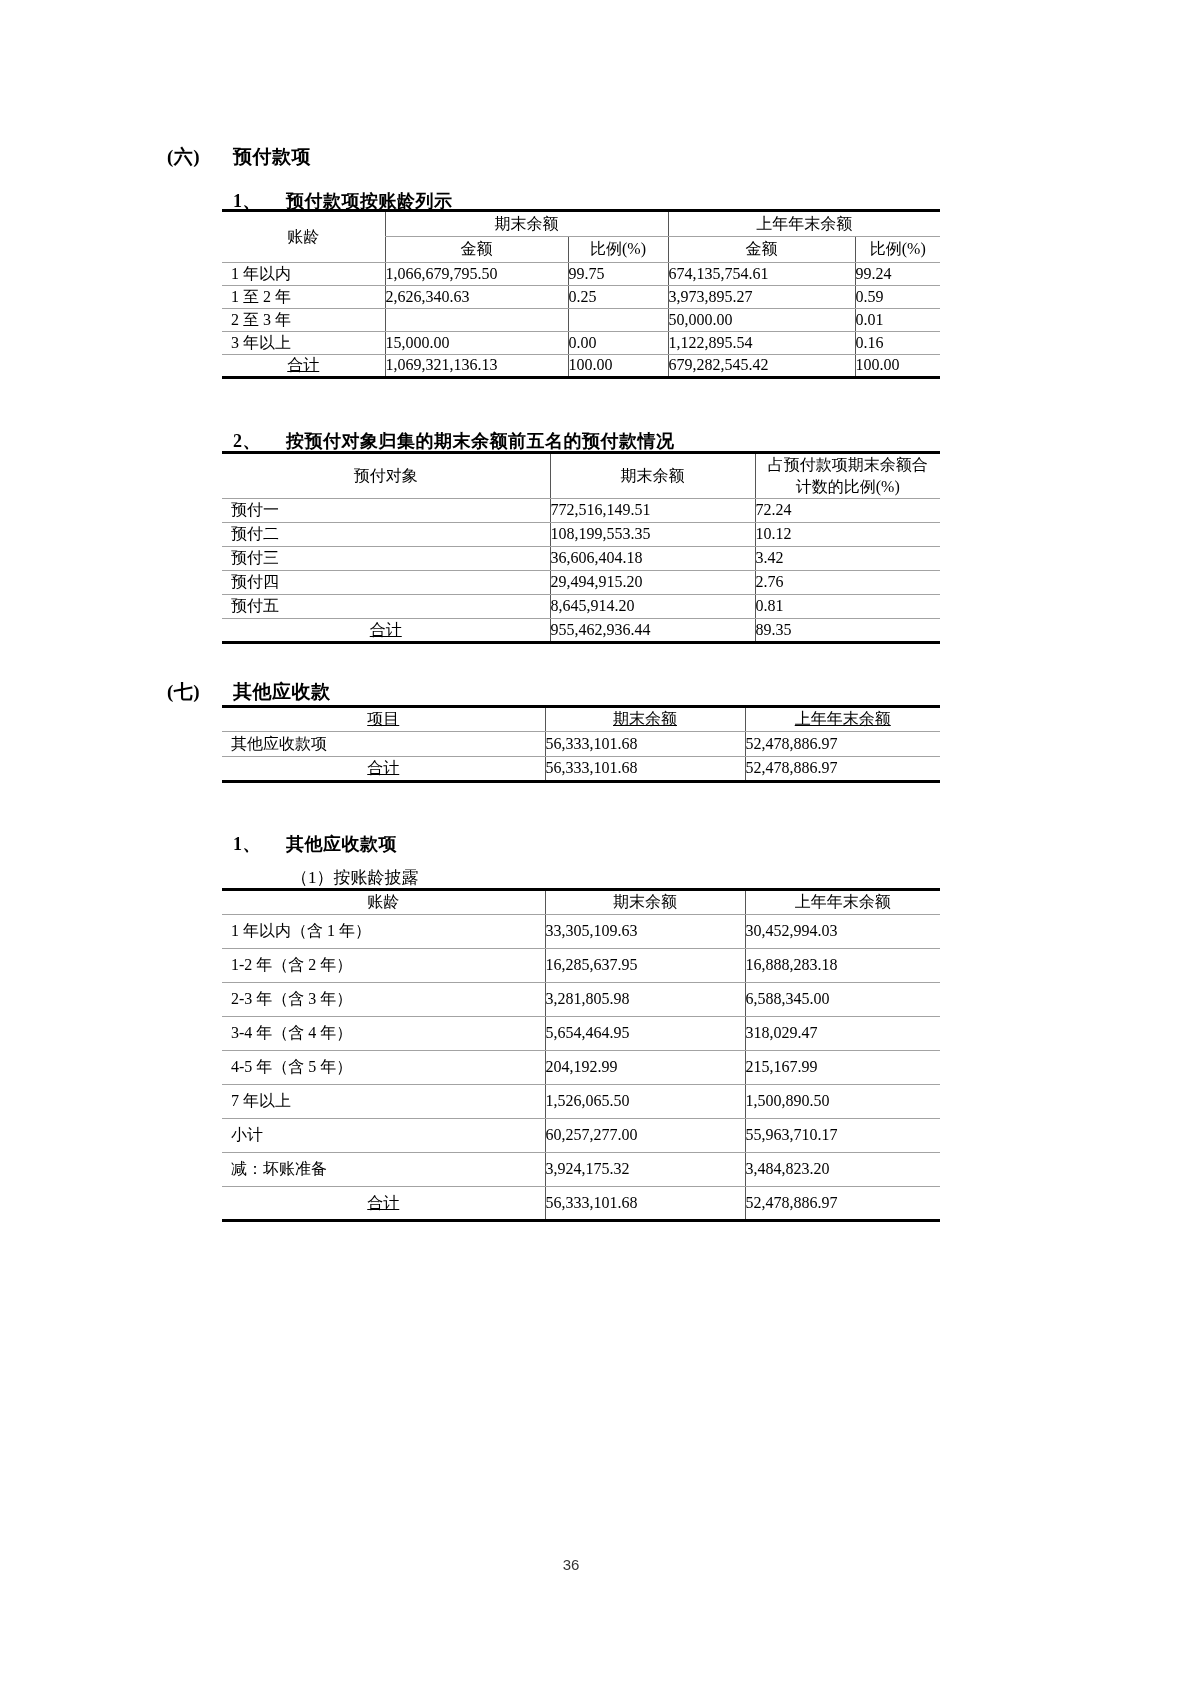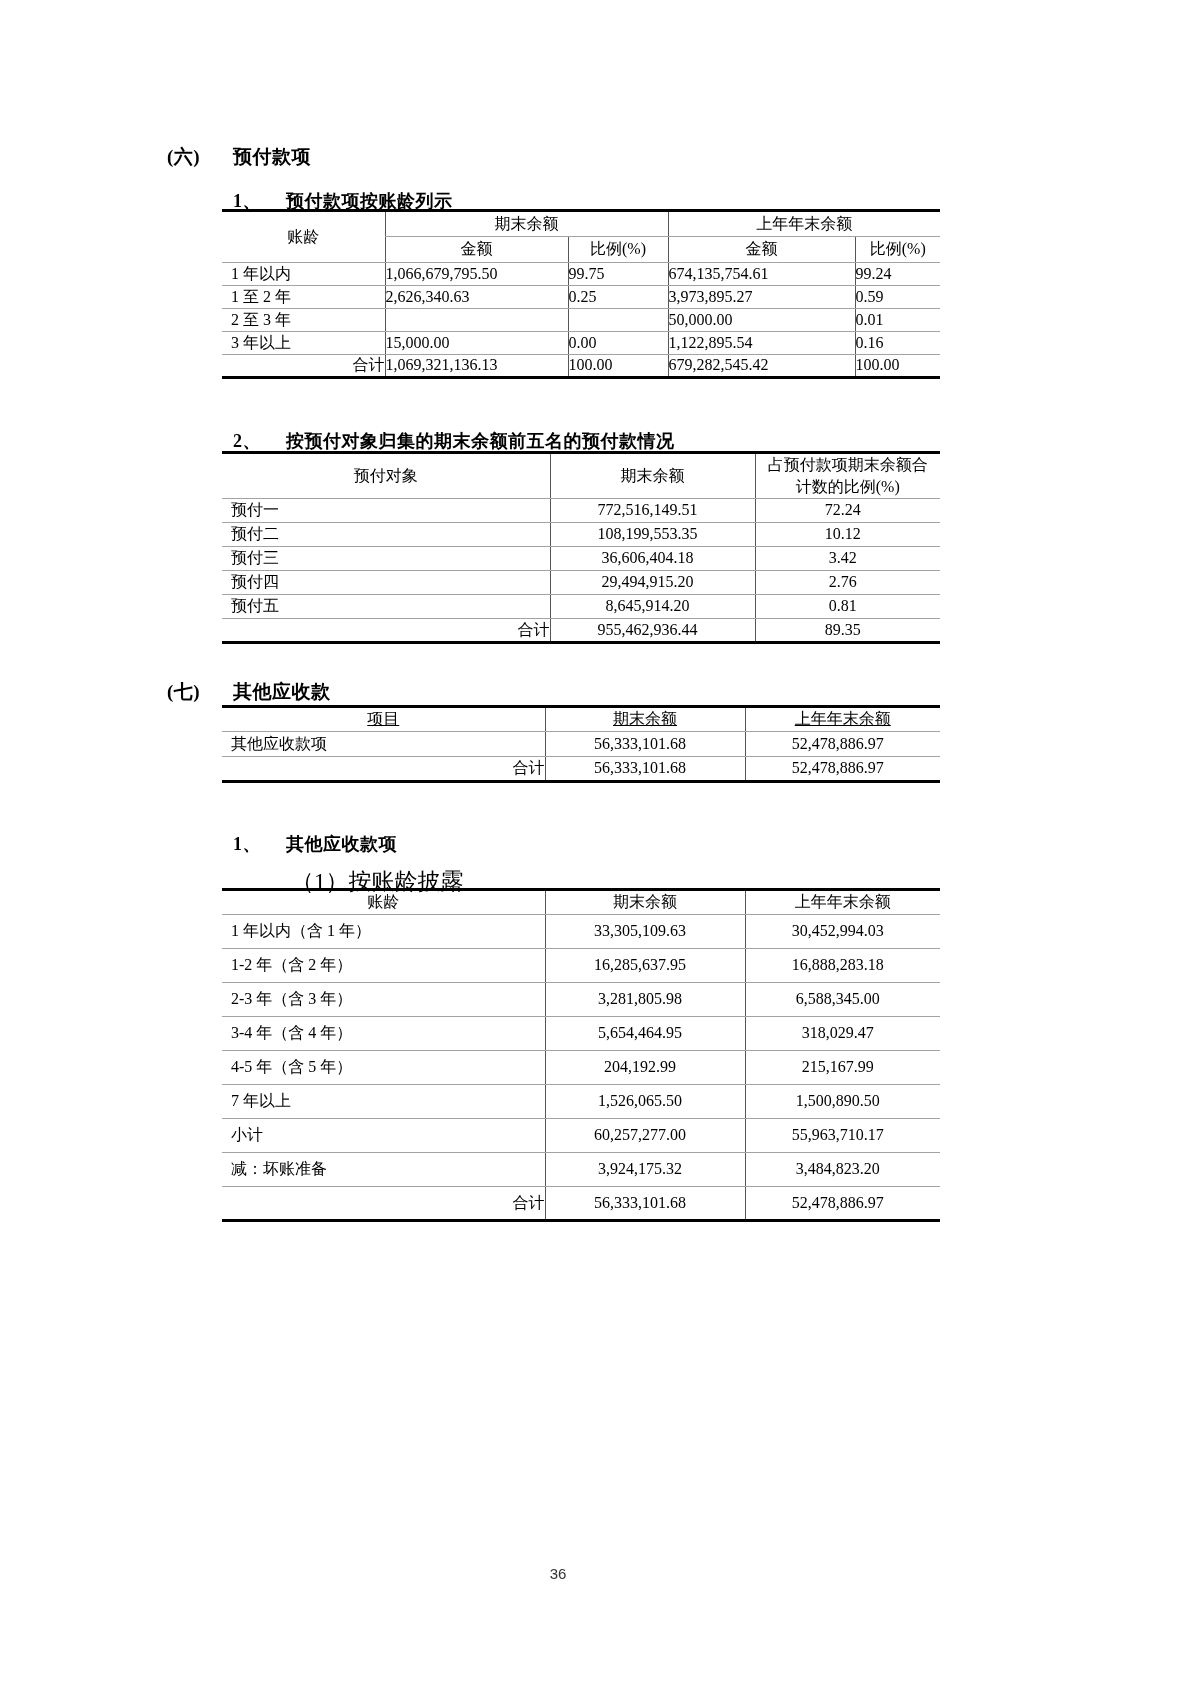--- a/index.html
+++ b/index.html
@@ -28,21 +28,21 @@
     display: flex;
     font-size: 18px;
     font-weight: bold;
     letter-spacing: 0.5px;
     white-space: nowrap;
   }
   .sub-heading .sub-num { width: 53px; }
   .plain-heading {
     position: absolute;
     left: 291px;
-    font-size: 23px;
+    font-size: 17px;
     white-space: nowrap;
   }
   table.t {
     position: absolute;
     left: 222px;
     width: 718px;
     border-collapse: collapse;
     table-layout: fixed;
     font-size: 16px;
     border-top: 3px solid #000;
@@ -53,42 +53,41 @@
     vertical-align: middle;
     border-bottom: 1px solid #a3a3a3;
     line-height: 1.15;
     overflow: hidden;
     white-space: nowrap;
   }
   table.t tr:last-child td { border-bottom: none; }
   .vl { border-left: 1px solid #565656; }
   .hc { text-align: center; }
   .lab { text-align: left; padding-left: 9px !important; }
-  .ctr { text-align: right; }
+  .ctr { text-align: center; text-decoration: underline; }
   .num { text-align: left; padding-right: 13px !important; }
-  .num2 { text-align: center; padding-right: 10px !important; }
+  .num2 { text-align: left; padding-right: 10px !important; }
   .t1 .hr { height: 26px; }
   .t1 .dr { height: 23px; }
   .t2 .hr { height: 46px; }
   .t2 .dr { height: 24px; }
   .t2 .hwrap div { text-align: center; line-height: 22px; }
   .t3 .hr { height: 25px; text-decoration: underline; }
   .t3 .dr { height: 25px; }
   .t4 .hr { height: 25px; }
   .t4 .dr { height: 34px; }
   .page-num {
     position: absolute;
     top: 1556px;
-    left: 3px;
+    left: 16px;
     width: 1110px;
     text-align: center;
     font-size: 15px;
     font-family: "Liberation Sans", "DejaVu Sans", sans-serif;
     color: #333;
-    margin-top: 9px;
   }
 </style>
 </head>
 <body>
 
 <div class="page">
 
   <div class="sec-heading" style="top:144px">
     <span class="sec-num">(六)</span>
     <span>预付款项</span>

